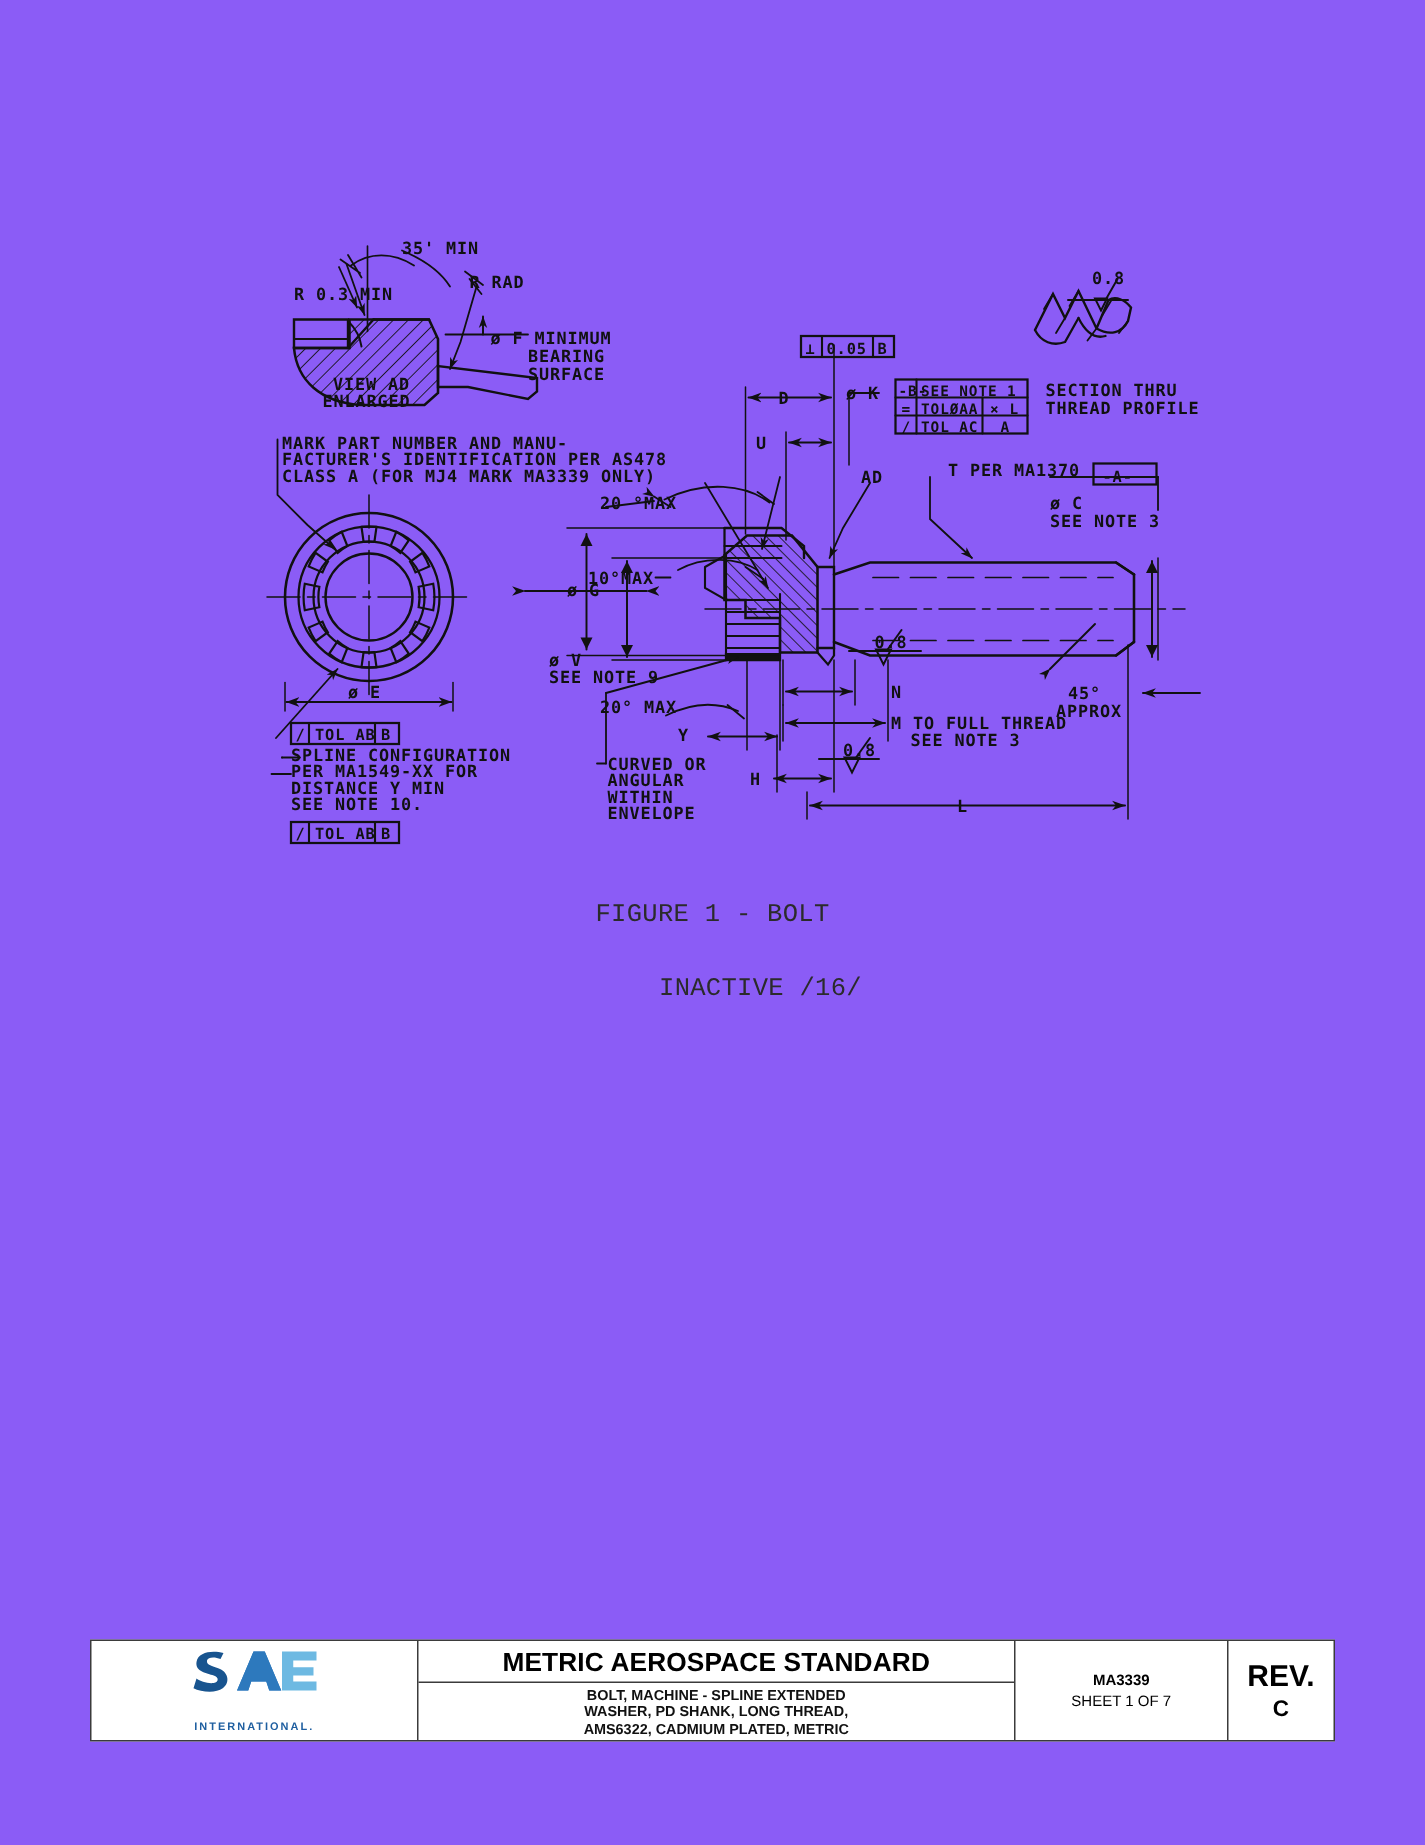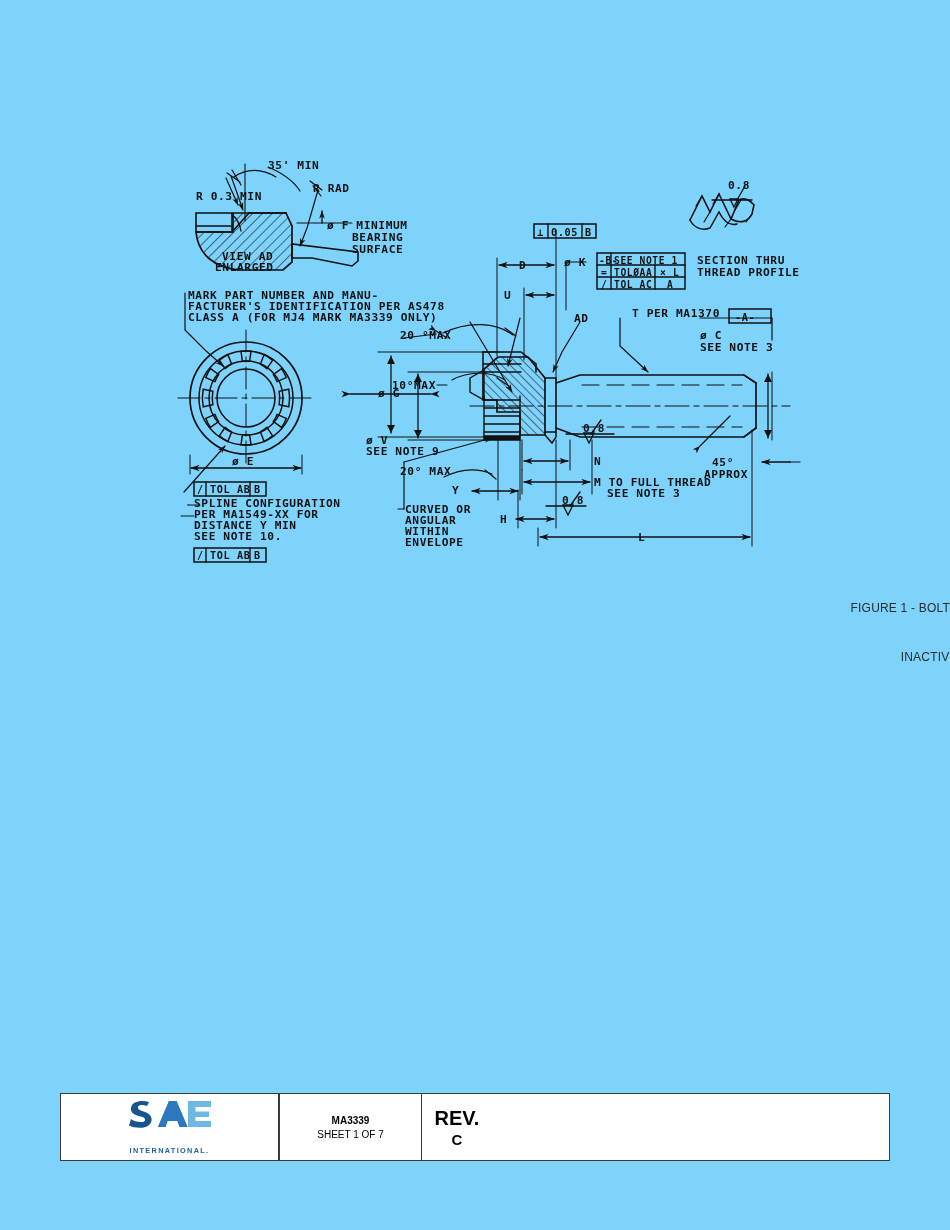--- a/index.html
+++ b/index.html
@@ -10,44 +10,44 @@
   body {
     width: 950px;
     height: 1230px;
     position: relative;
     font-family: "Liberation Sans", sans-serif;
     overflow: hidden;
   }
   .page {
     position: absolute;
     inset: 0;
-    background: #7dd3fc;
+    background: #8b5cf6;
   }
 
   
   #drawing-area {
     position: absolute;
     left: 0;
     top: 0;
     width: 950px;
     height: 700px;
   }
   #drawing-svg {
     position: absolute;
     left: 0;
     top: 0;
   }
 
   
   .caption {
     position: absolute;
     width: 100%;
-    text-align: right;
-    font-family: Liberation Sans, sans-serif;
-    font-size: 12px;
+    text-align: center;
+    font-family: Liberation Mono, monospace;
+    font-size: 17px;
     color: #2b2b2b;
     letter-spacing: .2px;
   }
   #figure-caption { top: 601px; }
   #inactive-note  { top: 650px; margin-left: 32px; }
 
   
   #title-block {
     position: absolute;
     left: 60px;
@@ -516,20 +516,28 @@
                      M85,33 L91,16 L97,33 Z" fill="#2d79bd"></path>
             <path d="M122,4 L122,56 L168,56 L168,44 L137,44 L137,36 L164,36
                      L164,25 L137,25 L137,16 L168,16 L168,4 Z" fill="#6db9e2"></path>
             <path d="M62,56 L84,4 L99,4 L121,56 L105,56 L101,44 L81,44 L77,56 Z" fill="#2d79bd"></path>
           </g>
         </svg>
         <div id="sae-international">INTERNATIONAL.</div>
       </div>
     </div>
 
+    <div class="tb-cell" id="tb-title-cell">
+      <div id="tb-main-title">METRIC AEROSPACE STANDARD</div>
+      <div id="tb-subtitle">
+        <div>BOLT, MACHINE - SPLINE EXTENDED</div>
+        <div>WASHER, PD SHANK, LONG THREAD,</div>
+        <div>AMS6322, CADMIUM PLATED, METRIC</div>
+      </div>
+    </div>
 
     <div class="tb-cell" id="tb-number-cell">
       <div id="tb-doc-number">MA3339</div>
       <div id="tb-sheet">SHEET 1 OF 7</div>
     </div>
 
     <div class="tb-cell" id="tb-rev-cell">
       <div id="tb-rev-label">REV.</div>
       <div id="tb-rev-value">C</div>
     </div>

